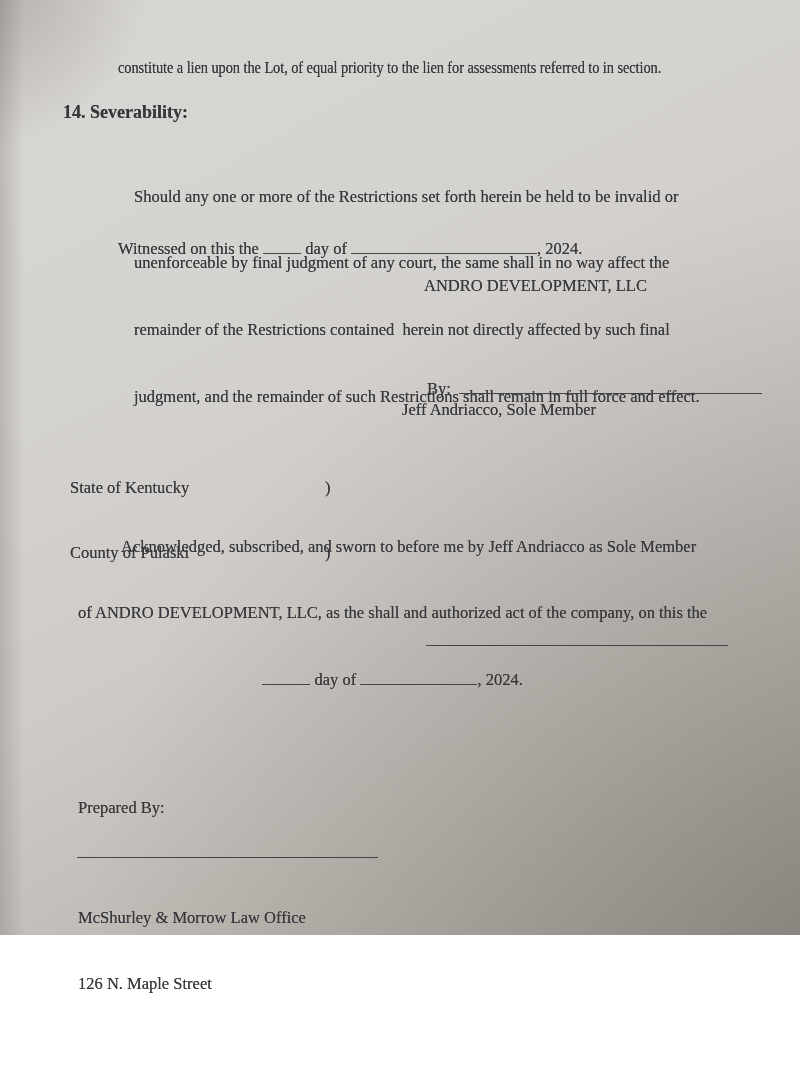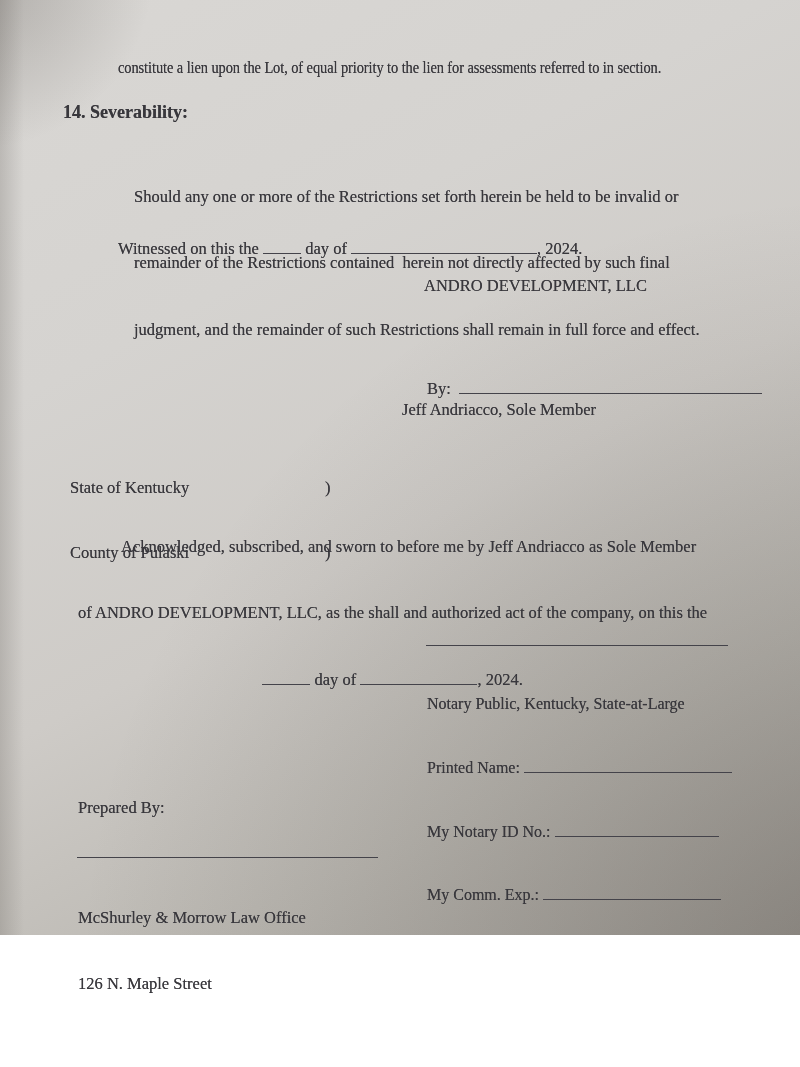--- a/index.html
+++ b/index.html
@@ -49,20 +49,21 @@
 
 <div class="photo">
   <div class="page">
 
     <div class="txt condensed" style="left:118px; top:57px;">constitute a lien upon the Lot, of equal priority to the lien for assessments referred to in section.</div>
 
     <div class="txt bold" style="left:63px; top:101px; font-size:18px;">14. Severability:</div>
 
     <div class="txt" style="left:118px; top:141px;margin-left:16px;">
       <span class="row">Should any one or more of the Restrictions set forth herein be held to be invalid or</span>
+      <span class="row">unenforceable by final judgment of any court, the same shall in no way affect the</span>
       <span class="row">remainder of the Restrictions contained  herein not directly affected by such final</span>
       <span class="row">judgment, and the remainder of such Restrictions shall remain in full force and effect.</span>
     </div>
 
     <div class="txt" style="left:118px; top:238px;text-align:center;"><span>Witnessed on this the</span> <span class="blank" style="width:38px;"></span> <span>day of</span> <span class="blank" style="width:186px;"></span><span>, 2024.</span></div>
 
     <div class="txt" style="left:424px; top:275px;">ANDRO DEVELOPMENT, LLC</div>
 
     <div class="txt" style="left:391px; top:378px;margin-left:36px;"><span>By:</span>  <span class="blank" style="width:303px;"></span></div>
 
@@ -73,26 +74,20 @@
       <span class="row venue-row"><span>County of Pulaski</span><span class="paren">)</span></span>
     </div>
 
     <div class="txt" style="left:78px; top:491px;text-align:center;">
       <span class="row" style="padding-left:32px;">Acknowledged, subscribed, and sworn to before me by Jeff Andriacco as Sole Member</span>
       <span class="row">of ANDRO DEVELOPMENT, LLC, as the shall and authorized act of the company, on this the</span>
       <span class="row"><span class="blank" style="width:48px;"></span> <span>day of</span> <span class="blank" style="width:117px;"></span><span>, 2024.</span></span>
     </div>
 
     <div class="rule" style="left:426px; top:645px; width:302px;"></div>
-    <div class="txt" style="left:427px; top:651px; font-size:16px; line-height:21.2px;">
-      <span class="row">Notary Public, Kentucky, State-at-Large</span>
-      <span class="row"><span>Printed Name:</span> <span class="blank" style="width:208px;"></span></span>
-      <span class="row"><span>My Notary ID No.:</span> <span class="blank" style="width:164px;"></span></span>
-      <span class="row"><span>My Comm. Exp.:</span> <span class="blank" style="width:178px;"></span></span>
-    </div>
 
     <div class="txt" style="left:78px; top:763px;margin-top:34px;">Prepared By:</div>
 
     <div class="rule" style="left:77px; top:857px; width:301px;"></div>
     <div class="txt" style="left:78px; top:863px; line-height:22px;">
       <span class="row">McShurley &amp; Morrow Law Office</span>
       <span class="row">126 N. Maple Street</span>
       
       
     </div>

